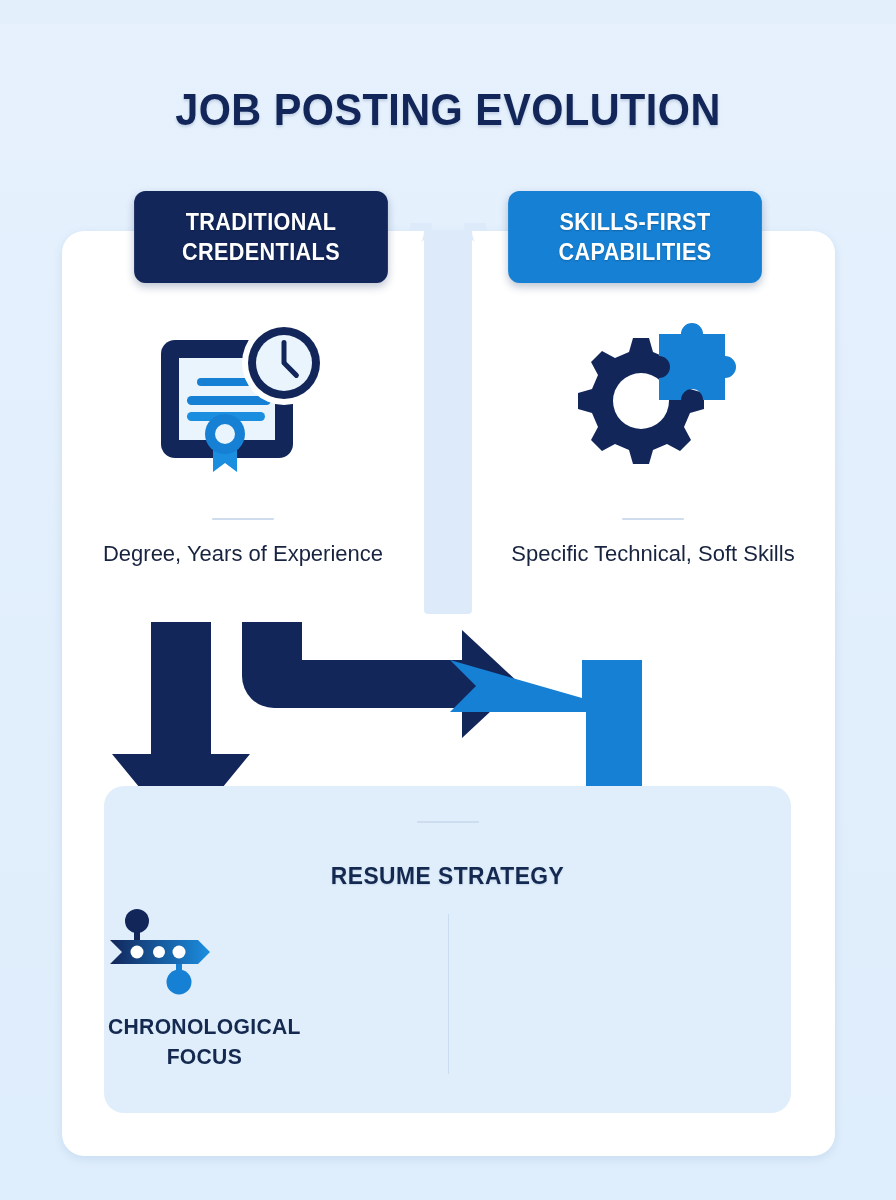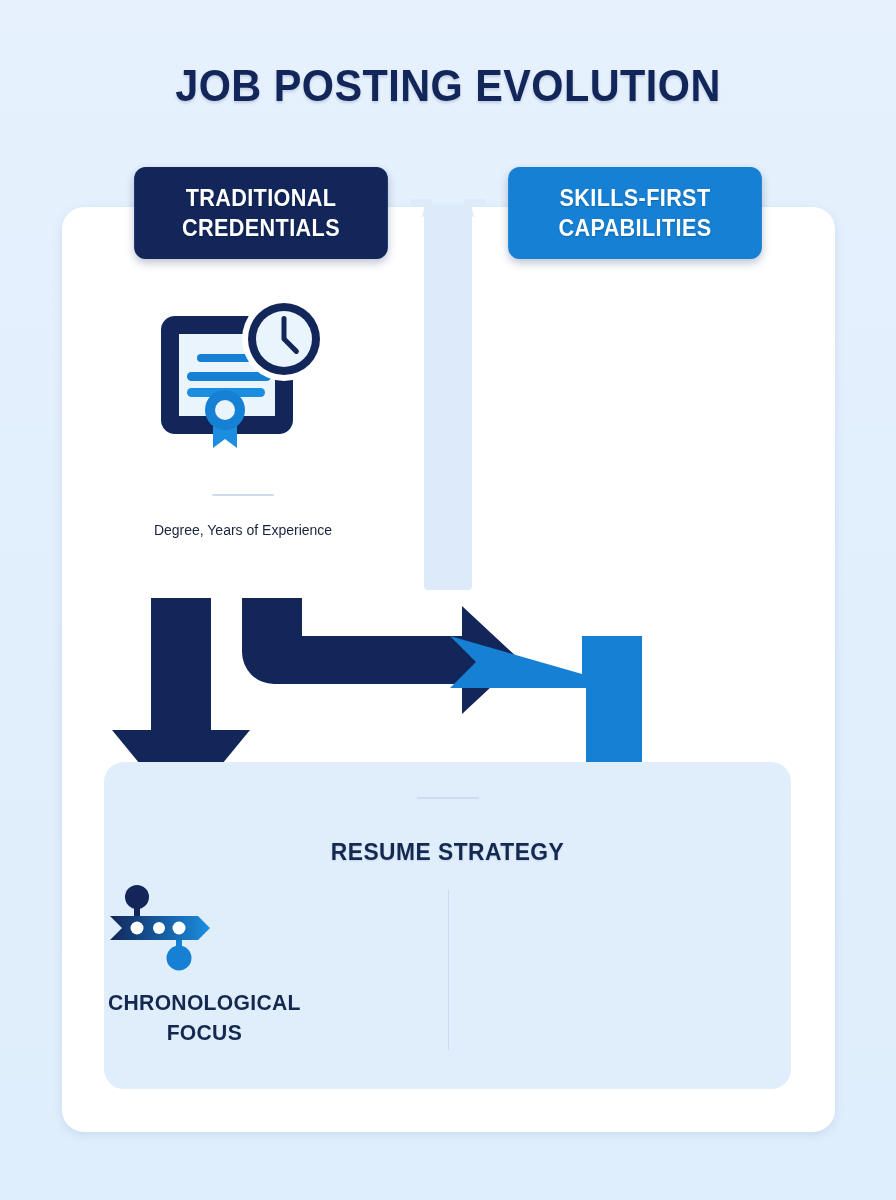--- a/index.html
+++ b/index.html
@@ -13,20 +13,21 @@
     background: #e3f0fc;
     font-family: "Liberation Sans", sans-serif;
     overflow: hidden;
     position: relative;
   }
 
   .page {
     position: absolute;
     inset: 0;
     background: linear-gradient(180deg, #e6f1fd 0%, #e1eefc 55%, #dfeefc 100%);
+    margin-top: 24px;
   }
 
   
   .title {
     position: absolute;
     top: 58px;
     left: 0;
     width: 896px;
     text-align: center;
     font-size: 45px;
@@ -134,21 +135,21 @@
     height: 2px;
     background: #cfdcee;
     border-radius: 2px;
   }
   .col-caption {
     position: absolute;
     top: 303px;
     left: 0;
     width: 100%;
     text-align: center;
-    font-size: 14px;
+    font-size: 22px;
     line-height: 30px;
     color: #18233f;
   }
 
   
   .arrows {
     position: absolute;
     left: 62px;
     top: 590px;
     width: 773px;
@@ -283,20 +284,36 @@
         <circle cx="131" cy="51" r="36" fill="#12265a"></circle>
         <circle cx="131" cy="51" r="28" fill="#eaf4fd"></circle>
         <rect x="128.5" y="28" width="5" height="25" rx="2.5" fill="#12265a"></rect>
         <rect x="128.5" y="49" width="5" height="22" rx="2.5" fill="#12265a" transform="rotate(-45 131 51)"></rect>
       </svg>
     </div>
     <div class="col-rule"></div>
     <div class="col-caption">Degree, Years of Experience</div>
   </div>
 
+  <div class="col col-right">
+    <div class="col-icon">
+      <svg width="180" height="160" viewBox="0 0 180 160" xmlns="http://www.w3.org/2000/svg">
+
+        <path d="M70 26 l16 0 l4 14 l14 6 l13 -7 l11 11 l-7 13 l6 14 l14 4 l0 16 l-14 4 l-6 14
+                 l7 13 l-11 11 l-13 -7 l-14 6 l-4 14 l-16 0 l-4 -14 l-14 -6 l-13 7 l-11 -11
+                 l7 -13 l-6 -14 l-14 -4 l0 -16 l14 -4 l6 -14 l-7 -13 l11 -11 l13 7 l14 -6 z" fill="#12265a"></path>
+        <circle cx="78" cy="89" r="28" fill="#ffffff"></circle>
+
+        <path d="M96 22 h22 a0 0 0 0 0 0 0 a11 11 0 0 1 22 0 h22 v22 a11 11 0 0 1 0 22 v22
+                 h-22 a11 11 0 0 0 -22 0 h-22 v-22 a11 11 0 0 0 0 -22 z" fill="#1680d4"></path>
+      </svg>
+    </div>
+    <div class="col-rule"></div>
+    <div class="col-caption">Specific Technical, Soft Skills</div>
+  </div>
 
   <div class="arrows">
     <svg width="773" height="250" viewBox="0 0 773 250" xmlns="http://www.w3.org/2000/svg">
 
       <g>
         <path d="M89 8 h60 v132 h39 l-69 84 l-69 -84 h39 z" fill="#12265a"></path>
       </g>
 
       <g>
         <path d="M180 8 h60 v38 h160 v-30 l58 54 l-58 54 v-30 h-188

